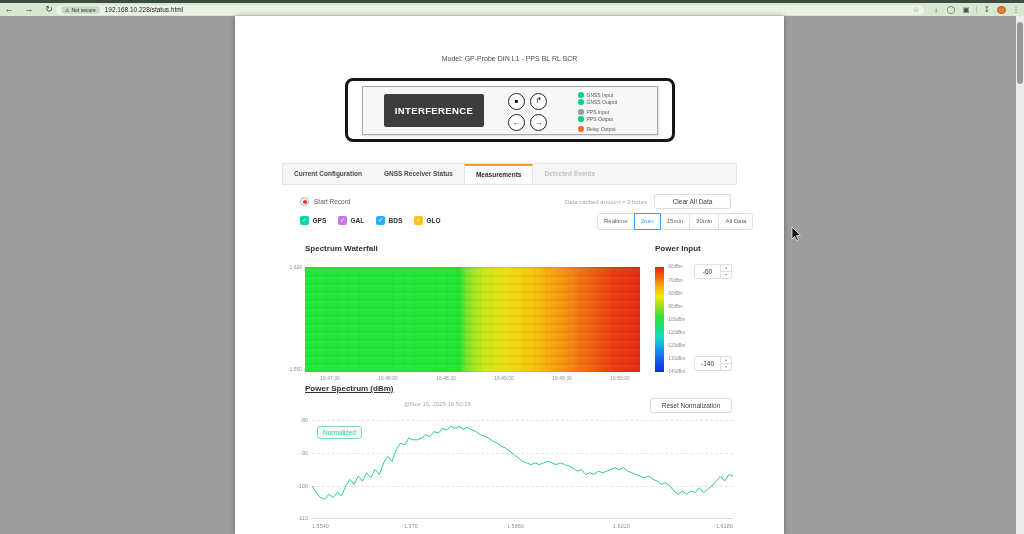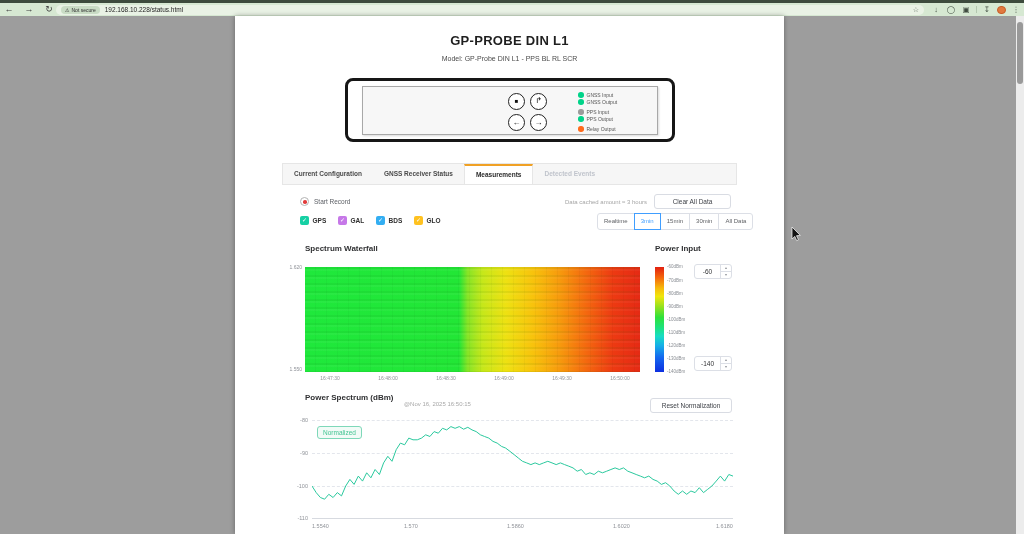--- a/index.html
+++ b/index.html
@@ -128,25 +128,25 @@
     <div class="avatar"></div>
     <div class="ricon" style="left:1010px;">⋮</div>
   </div>
 
   <div class="pagebg"></div>
   <div class="card"></div>
   <div class="scrolltrack">
     <div class="scrollthumb"></div>
   </div>
 
-  <div class="h1">GP-PROBE DIN L1</div>
   <div class="model">Model: GP-Probe DIN L1 - PPS BL RL SCR</div>
 
   <div class="dev-outer"></div>
   <div class="dev-inner"></div>
+  <div class="intf">INTERFERENCE</div>
   <div class="dbtn stop" style="left:508px;top:92.5px;">
       <span>■</span>
     </div>
   <div class="dbtn" style="left:530px;top:92.5px;">
       <span>↱</span>
     </div>
   <div class="dbtn" style="left:508px;top:114px;">
       <span>←</span>
     </div>
   <div class="dbtn" style="left:530px;top:114px;">
@@ -242,21 +242,21 @@
     </span>
   </div>
   <div class="num-input" style="top:356px;">
     <span class="num-val">-140</span>
     <span class="num-arrows">
       <span class="num-up">▲</span>
       <span class="num-down">▼</span>
     </span>
   </div>
 
-  <div class="sec-title" style="left:305px;top:393px;">Power Spectrum (dBm)</div>
+  <div class="sec-title" style="left:305px;top:384px;text-decoration:underline;">Power Spectrum (dBm)</div>
   <div class="ts" style="left:404px;top:401px;">@Nov 16, 2025 16:50:15</div>
   <div class="el-btn resetbtn">Reset Normalization</div>
 
   <div class="chart">
     <div class="grid" style="top:0;"></div>
     <div class="grid" style="top:33px;"></div>
     <div class="grid" style="top:66px;"></div>
     <div class="grid solid" style="top:98px;"></div>
     <svg id="specline" width="421" height="99" style="position:absolute;left:0;top:0;">
       <polyline id="specpoly" fill="none" stroke-width="1" points="0.0,66.0 4.2,72.6 8.4,77.5 12.6,79.2 16.8,74.3 21.1,77.5 25.3,72.6 29.5,75.9 33.7,66.0 37.9,59.4 42.1,64.4 46.3,56.1 50.5,61.1 54.7,52.8 58.9,57.8 63.1,49.5 67.4,54.5 71.6,42.9 75.8,36.3 80.0,41.3 84.2,29.7 88.4,23.1 92.6,24.8 96.8,18.1 101.0,19.8 105.3,19.8 109.5,18.1 113.7,14.8 117.9,16.5 122.1,11.6 126.3,13.2 130.5,8.3 134.7,9.9 138.9,6.6 143.1,8.3 147.3,6.6 151.6,9.2 155.8,7.3 160.0,9.9 164.2,11.6 168.4,14.8 172.6,16.5 176.8,18.1 181.0,21.4 185.2,23.1 189.5,26.4 193.7,28.1 197.9,31.3 202.1,34.6 206.3,38.0 210.5,41.3 214.7,42.9 218.9,44.6 223.1,42.9 227.3,44.6 231.6,42.9 235.8,41.3 240.0,42.9 244.2,44.6 248.4,42.9 252.6,44.6 256.8,46.2 261.0,47.9 265.2,51.2 269.4,49.5 273.7,54.5 277.9,52.8 282.1,54.5 286.3,51.2 290.5,52.8 294.7,51.2 298.9,49.5 303.1,47.9 307.3,49.5 311.5,47.9 315.8,51.2 320.0,52.8 324.2,54.5 328.4,56.1 332.6,57.8 336.8,56.1 341.0,59.4 345.2,61.1 349.4,64.4 353.6,62.7 357.8,66.0 362.1,71.0 366.3,74.3 370.5,71.0 374.7,74.3 378.9,71.0 383.1,72.6 387.3,67.7 391.5,72.6 395.7,69.3 399.9,66.0 404.2,61.1 408.4,56.1 412.6,61.1 416.8,54.5 421.0,56.1" stroke="#2bc99e"></polyline>

